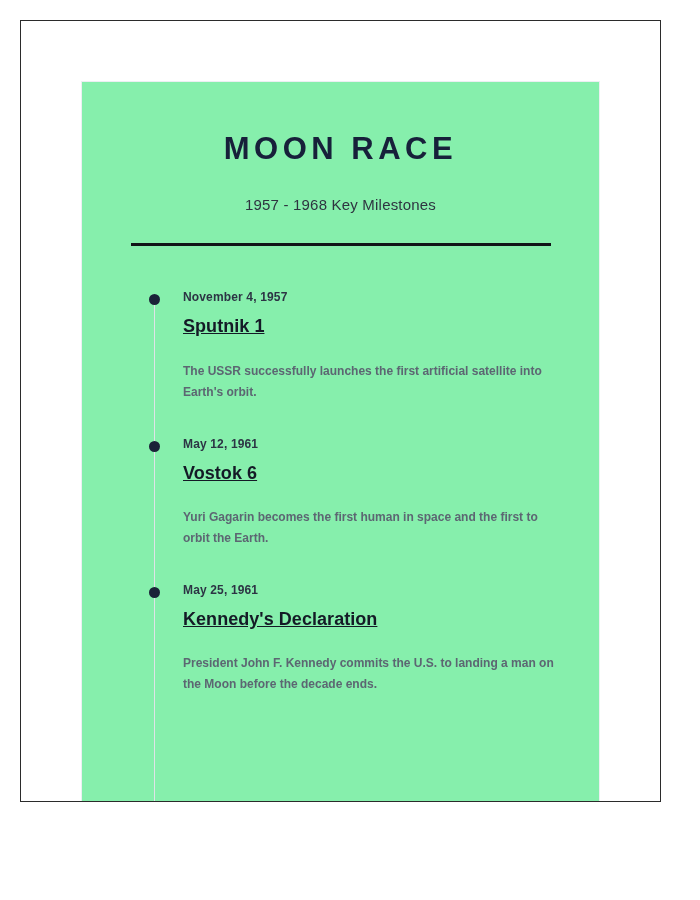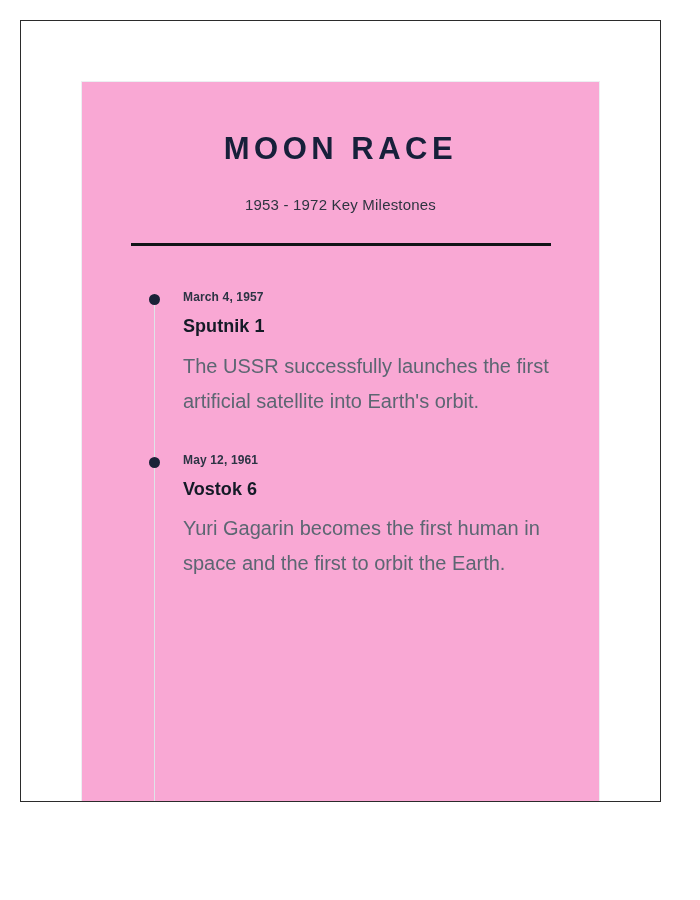--- a/index.html
+++ b/index.html
@@ -31,21 +31,21 @@
   
   .doc-card {
     position: absolute;
     left: 60px;          
     top: 60px;           
     width: 519px;        
     height: 742px;       
     border: 1px solid #eceff2;
     border-bottom: none;
     box-sizing: border-box;
-    background: #f9a8d4;
+    background: #86efac;
     overflow: hidden;
   }
 
   .doc-inner {
     position: relative;
     width: 100%;
     height: 100%;
   }
 
   
@@ -117,58 +117,65 @@
     line-height: 1.25;
     margin: 0;
   }
   .entry-title {
     font-size: 18px;
     font-weight: 700;
     color: #141a26;
     letter-spacing: 0.05px;
     line-height: 1.3;
     margin: 10px 0 0 0;
+    text-decoration: underline;
   }
   .entry-desc {
-    font-size: 20px;
-    font-weight: 400;
+    font-size: 12px;
+    font-weight: 700;
     color: #5c6672;
     line-height: 1.75;
-    margin: 10px 0 0 0;
+    margin: 22px 0 0 0;
     max-width: 383px;
   }
 </style>
 </head>
 <body>
 
 <div class="viewport-frame">
   <div class="doc-card">
     <div class="doc-inner">
 
       <div class="doc-header">
         <h1 class="doc-title"><span>MOON RACE</span><br></h1>
-        <p class="doc-subtitle">1953 - 1972 Key Milestones</p>
+        <p class="doc-subtitle">1957 - 1968 Key Milestones</p>
         <div class="header-rule"></div>
       </div>
 
       <div class="timeline">
         <div class="timeline-axis"></div>
 
         <div class="timeline-entry">
           <span class="timeline-dot"></span>
-          <p class="entry-date">March 4, 1957</p>
+          <p class="entry-date">November 4, 1957</p>
           <h2 class="entry-title">Sputnik 1</h2>
           <p class="entry-desc">The USSR successfully launches the first artificial satellite into Earth's orbit.</p>
         </div>
 
         <div class="timeline-entry">
           <span class="timeline-dot"></span>
           <p class="entry-date">May 12, 1961</p>
           <h2 class="entry-title">Vostok 6</h2>
           <p class="entry-desc">Yuri Gagarin becomes the first human in space and the first to orbit the Earth.</p>
         </div>
 
+        <div class="timeline-entry">
+          <span class="timeline-dot"></span>
+          <p class="entry-date">May 25, 1961</p>
+          <h2 class="entry-title">Kennedy's Declaration</h2>
+          <p class="entry-desc">President John F. Kennedy commits the U.S. to landing a man on the Moon before the decade ends.</p>
+        </div>
 
       </div>
 
     </div>
   </div>
 </div>
 
 </body></html>

